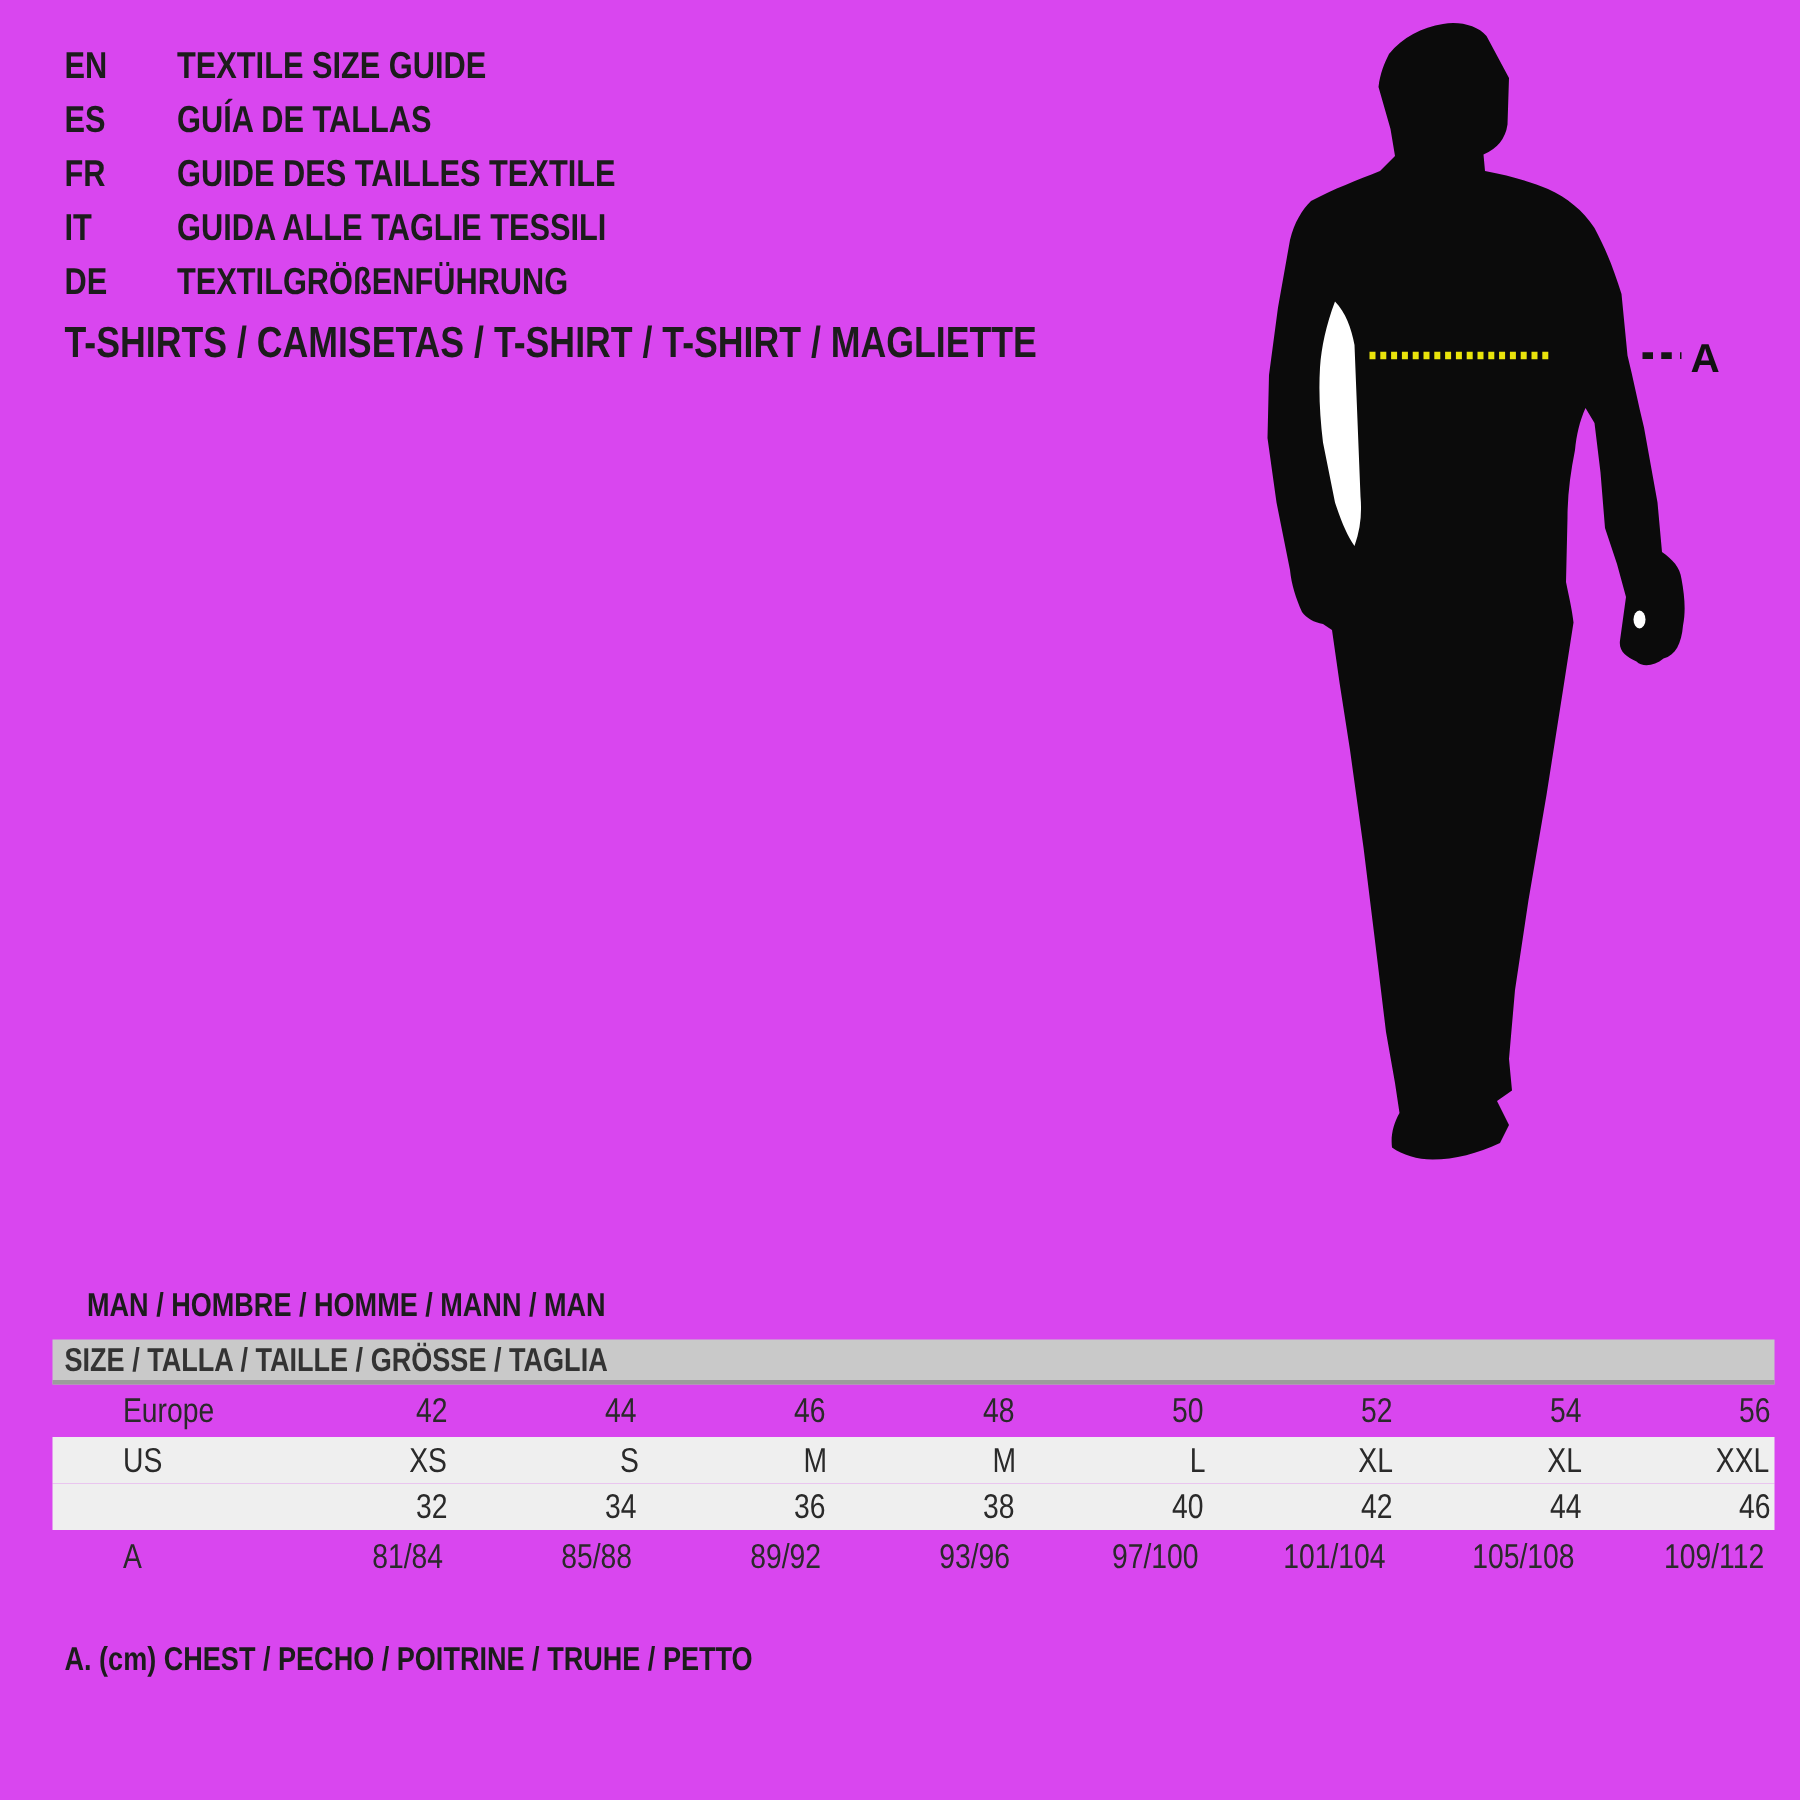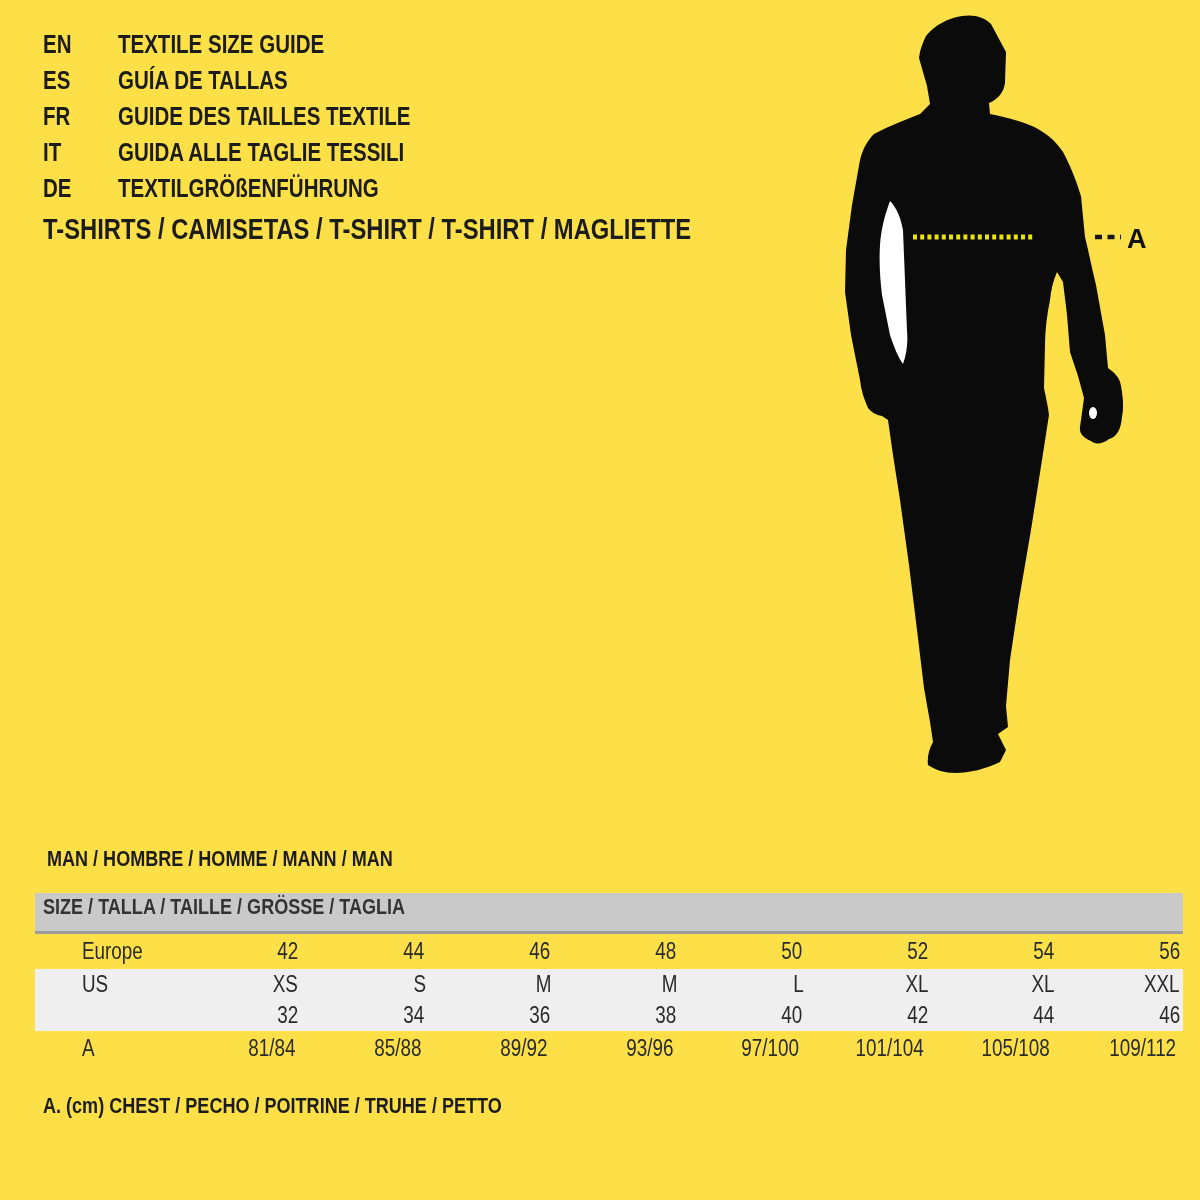--- a/index.html
+++ b/index.html
@@ -1,44 +1,44 @@
 <!DOCTYPE html>
 <html><head>
 <meta charset="utf-8">
 <style>
   html,body { margin:0; padding:0; background:#ffffff; }
   .page {
     position:relative; width:1200px; height:1200px;
-    background:#fde047; overflow:hidden;
+    background:#d946ef; overflow:hidden;
     font-family:"Liberation Sans","DejaVu Sans",sans-serif;
     color:#1c1c1c;
   }
   
   .tx  { display:inline-block; white-space:nowrap; transform:scaleX(0.82); transform-origin:0 50%; }
   .txc { display:inline-block; white-space:nowrap; transform:scaleX(0.82); transform-origin:50% 50%; }
 
   
   .lang-block { position:absolute; left:43px; top:26px; }
   .lang-row { display:flex; height:36px; line-height:36px; font-size:25px; font-weight:700; letter-spacing:0; }
   .lang-code { width:75px; flex:0 0 75px; }
 
   
   .categories { position:absolute; left:43px; top:212px; font-size:29px; font-weight:700; }
   .categories .cat-line { height:35px; line-height:35px; }
 
   
   .figure-area { position:absolute; left:810px; top:5px; width:360px; height:790px; margin:0; }
 
   
-  .section-title { position:absolute; left:43px; top:843px; margin:4px; font-size:22px; font-weight:700; line-height:24px; }
+  .section-title { position:absolute; left:43px; top:843px; margin:15px; font-size:22px; font-weight:700; line-height:24px; }
 
   
   .size-table { position:absolute; left:35px; top:893px; width:1148px; font-size:23px; }
   .thead {
-    height:41px; line-height:28px; background:#c9c9c9;
+    height:30px; line-height:28px; background:#c9c9c9;
     border-bottom:3px solid #9c9c9c; box-sizing:border-box;
     padding-left:8px; font-size:22px; font-weight:700; color:#333333;
   }
   .trow { display:grid; grid-template-columns:140px repeat(8,1fr); align-items:center; color:#2a2a2a; }
   .trow.shaded { background:#efefef; }
   .row-h35 { height:35px; }
   .row-h31 { height:31px; }
   .row-label { padding-left:8px; text-align:left;margin-left:39px; }
   .cell { text-align:right; }
 

